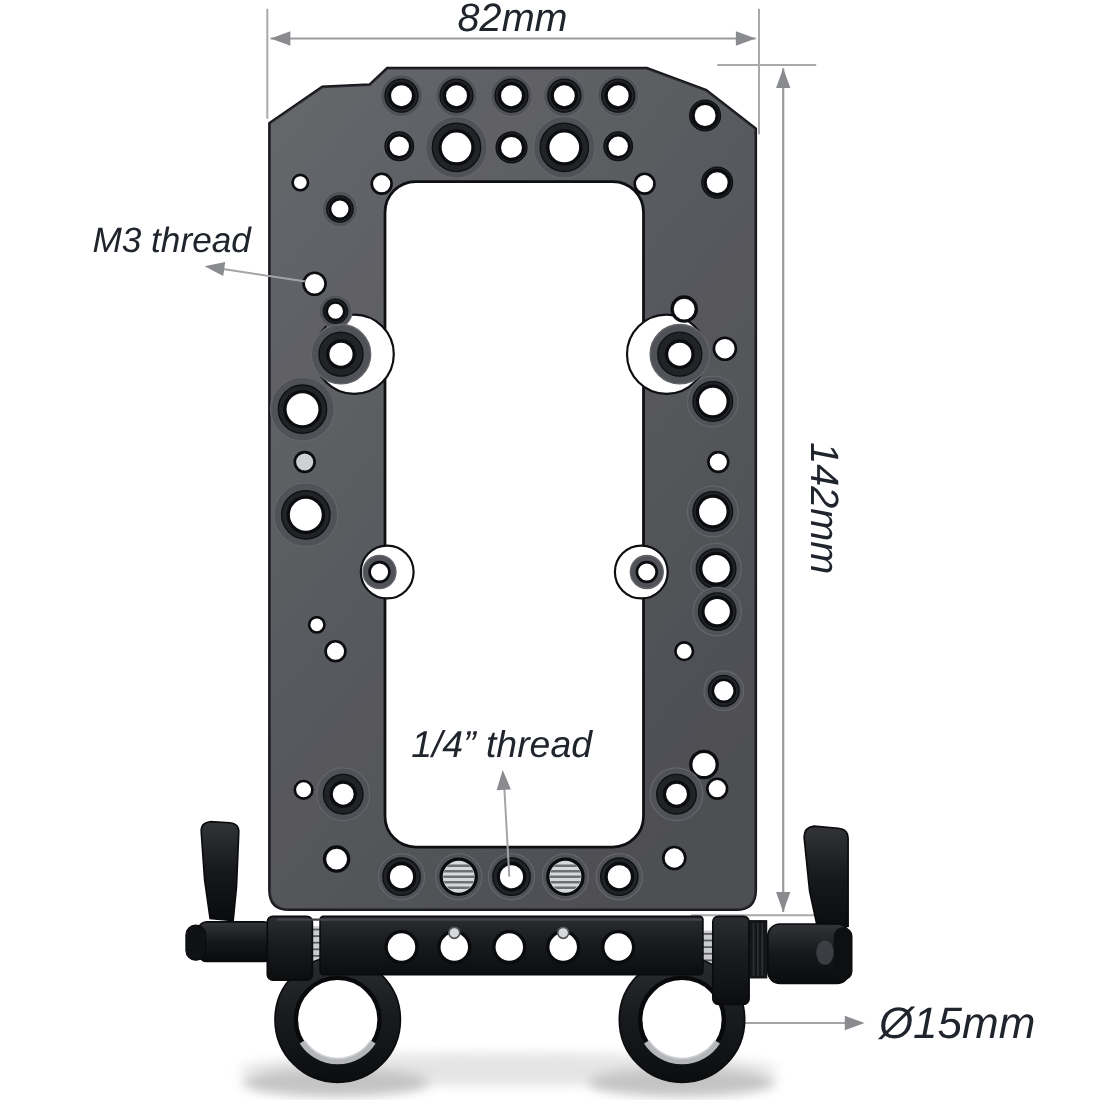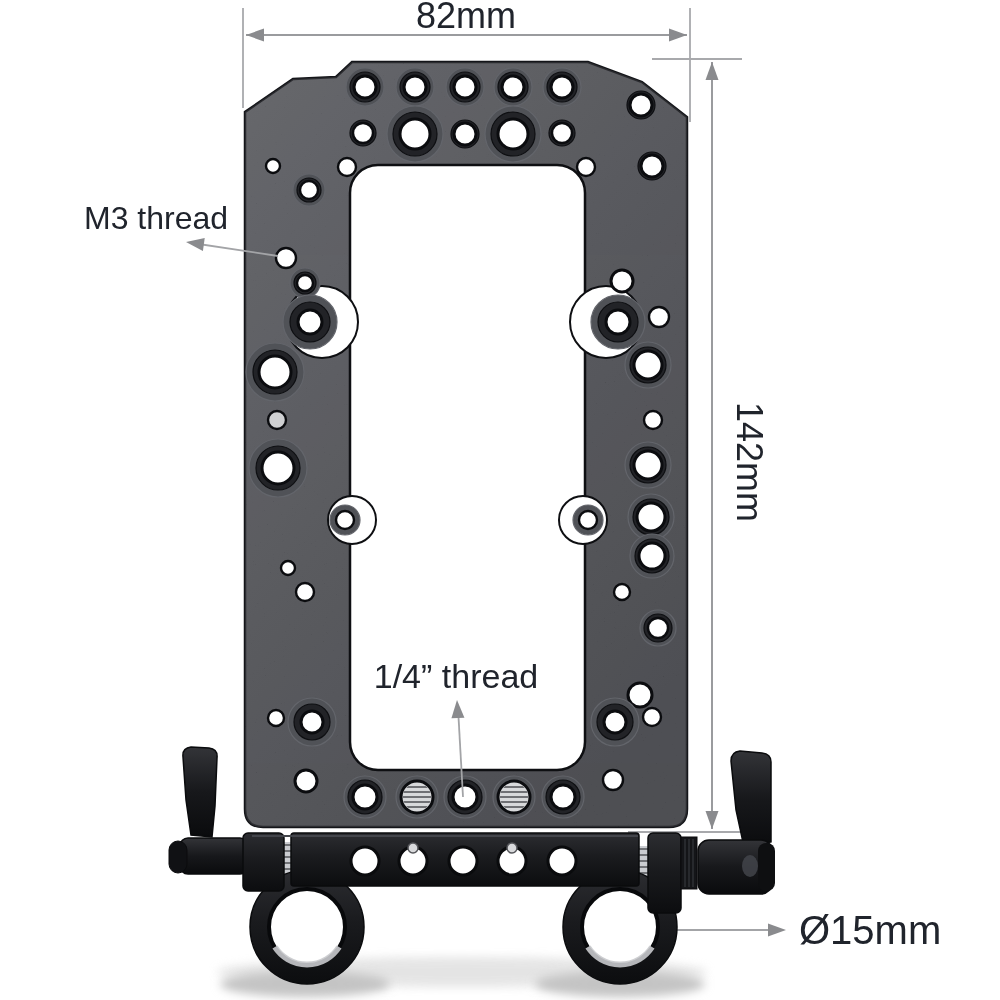--- a/index.html
+++ b/index.html
@@ -1,16 +1,16 @@
 <!DOCTYPE html>
 <html><head>
 <meta charset="utf-8">
 <style>
   html,body{margin:0;padding:0;background:#ffffff;}
-  .stage{width:1000px;height:1000px;position:relative;background:#fff;overflow:hidden;}
+  .stage{width:1000px;height:1000px;position:relative;background:#fff;overflow:hidden;font-style:italic;}
   svg{display:block;}
   text{font-family:"Liberation Sans","DejaVu Sans",sans-serif;}
   .lbl{fill:#20242c;}
   .dim-line{stroke:#9a9b9e;stroke-width:2;fill:none;}
   .ext-line{stroke:#a8a9ac;stroke-width:1.8;fill:none;}
   .leader{stroke:#a3a4a7;stroke-width:1.8;fill:none;}
   .arrowhead{fill:#8a8b8e;}
 </style>
 </head>
 <body>

